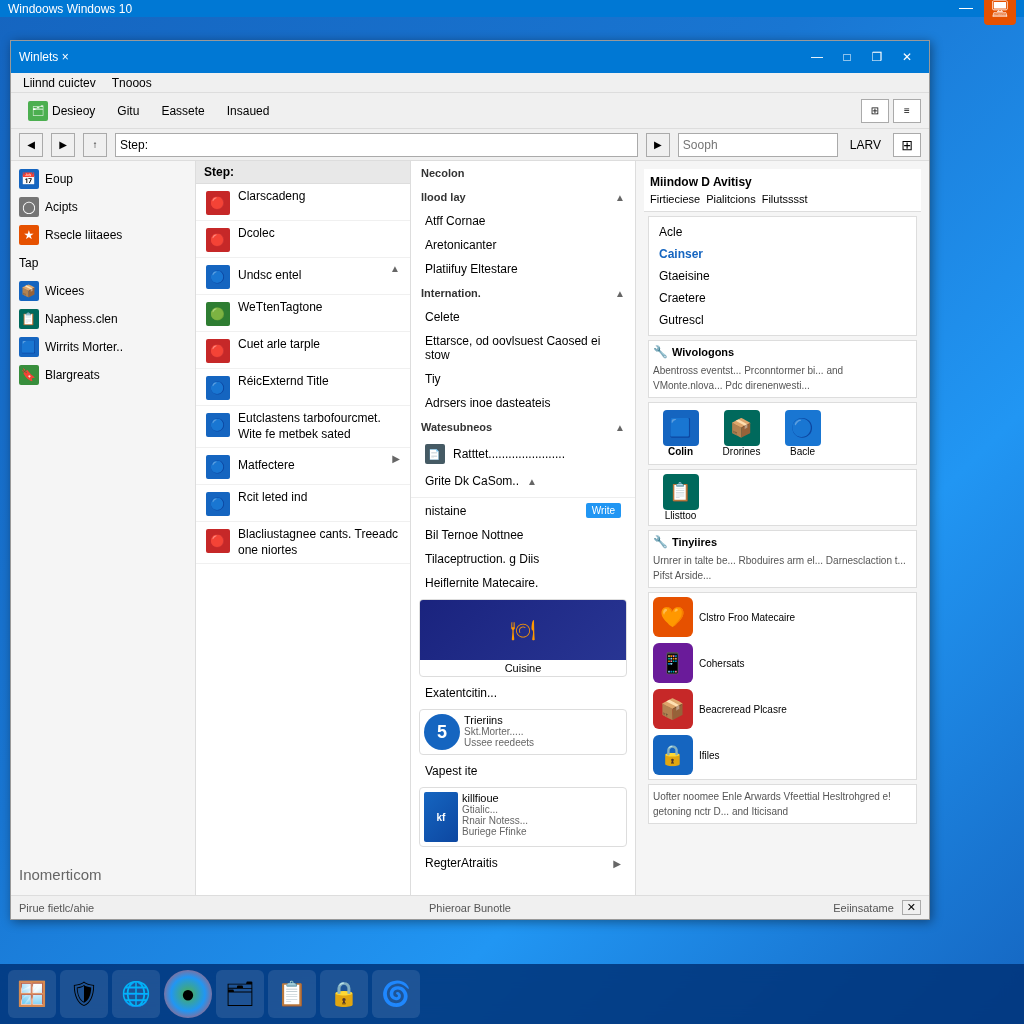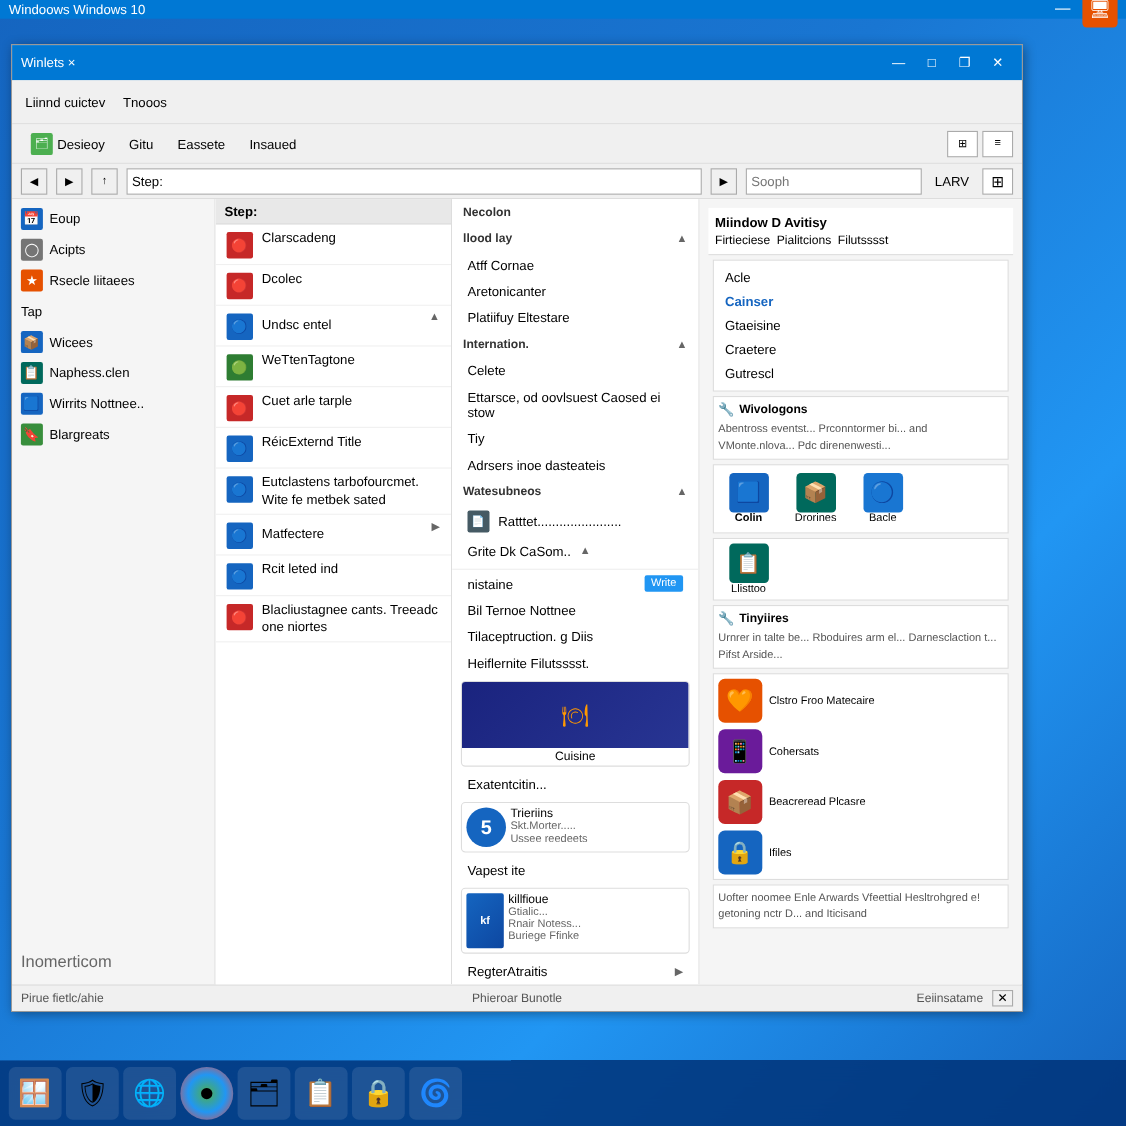--- a/index.html
+++ b/index.html
@@ -103,21 +103,21 @@
       color: white;
       font-size: 12px;
       cursor: pointer;
       display: flex;
       align-items: center;
       justify-content: center;
     }
 
     
     .menubar {
-      height: 40px;
+      height: 20px;
       background: #f0f0f0;
       border-bottom: 1px solid #ddd;
       display: flex;
       align-items: center;
       padding: 0 4px;
     }
     .menu-item {
       padding: 2px 8px;
       cursor: pointer;
       font-size: 12px;
@@ -454,21 +454,21 @@
           <div class="sidebar-item">
             <div class="sidebar-icon blue">📦</div>
             <span>Wicees</span>
           </div>
           <div class="sidebar-item">
             <div class="sidebar-icon teal">📋</div>
             <span>Naphess.clen</span>
           </div>
           <div class="sidebar-item">
             <div class="sidebar-icon blue">🟦</div>
-            <span>Wirrits Nottnee..</span>
+            <span>Wirrits Morter..</span>
           </div>
           <div class="sidebar-item">
             <div class="sidebar-icon green">🔖</div>
             <span>Blargreats</span>
           </div>
         </div>
 
         <div style="padding:8px;font-size:15px;color:#666;margin-top:auto;position:absolute;bottom:28px;left:0;width:185px;">Inomerticom</div>
       </div>
 
@@ -581,21 +581,21 @@
             <span>nistaine</span>
             <span style="background:#2196f3;color:white;padding:2px 6px;font-size:10px;border-radius:2px;">Write</span>
           </div>
           <div class="middle-item">
             <span>Bil Ternoe Nottnee</span>
           </div>
           <div class="middle-item">
             <span>Tilaceptruction. g Diis</span>
           </div>
           <div class="middle-item">
-            <span>Heiflernite Filutsssst.</span>
+            <span>Heiflernite Matecaire.</span>
           </div>
 
           <div style="margin:4px 8px;border:1px solid #ddd;border-radius:4px;overflow:hidden;cursor:pointer;">
             <div style="width:100%;height:60px;background:linear-gradient(135deg,#1a237e,#283593);display:flex;align-items:center;justify-content:center;font-size:20px;color:#ff9800;">🍽</div>
             <div style="padding:2px 4px;font-size:11px;text-align:center;">Cuisine</div>
           </div>
 
           <div class="middle-item">
             <span>Exatentcitin...</span>
           </div>

